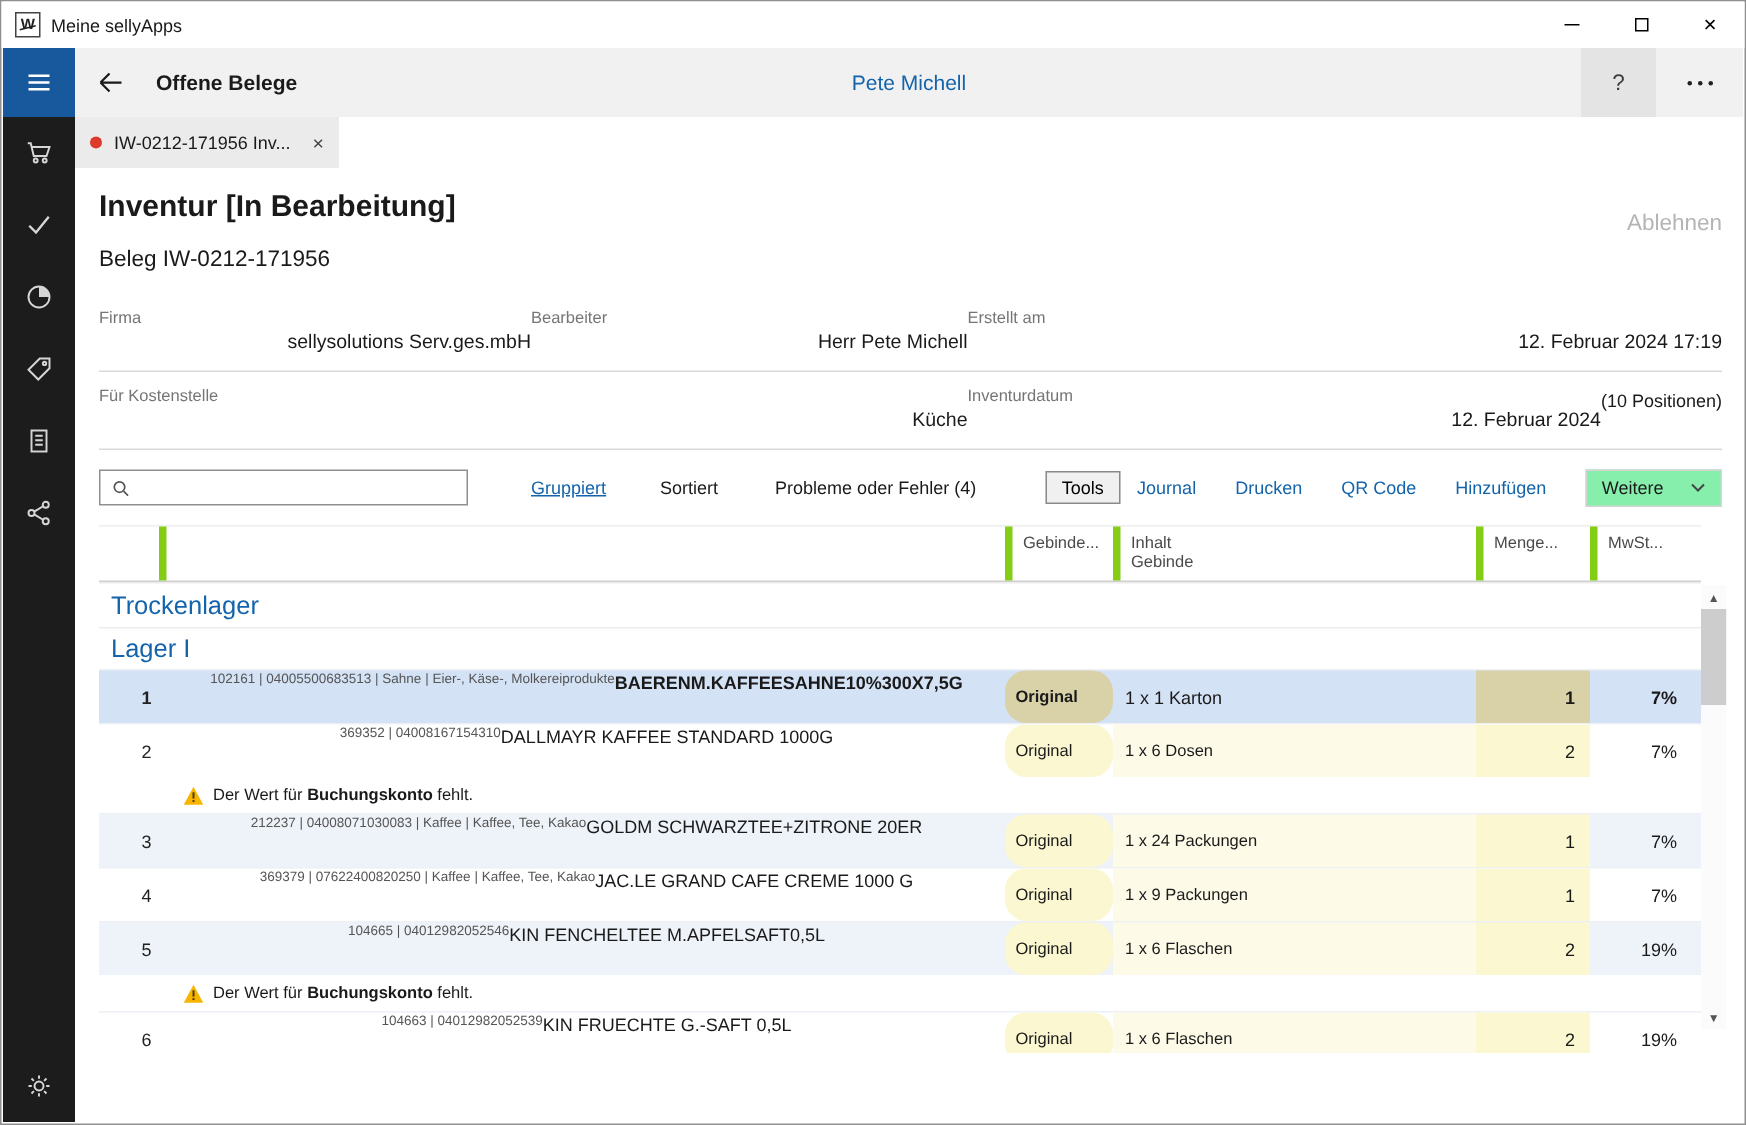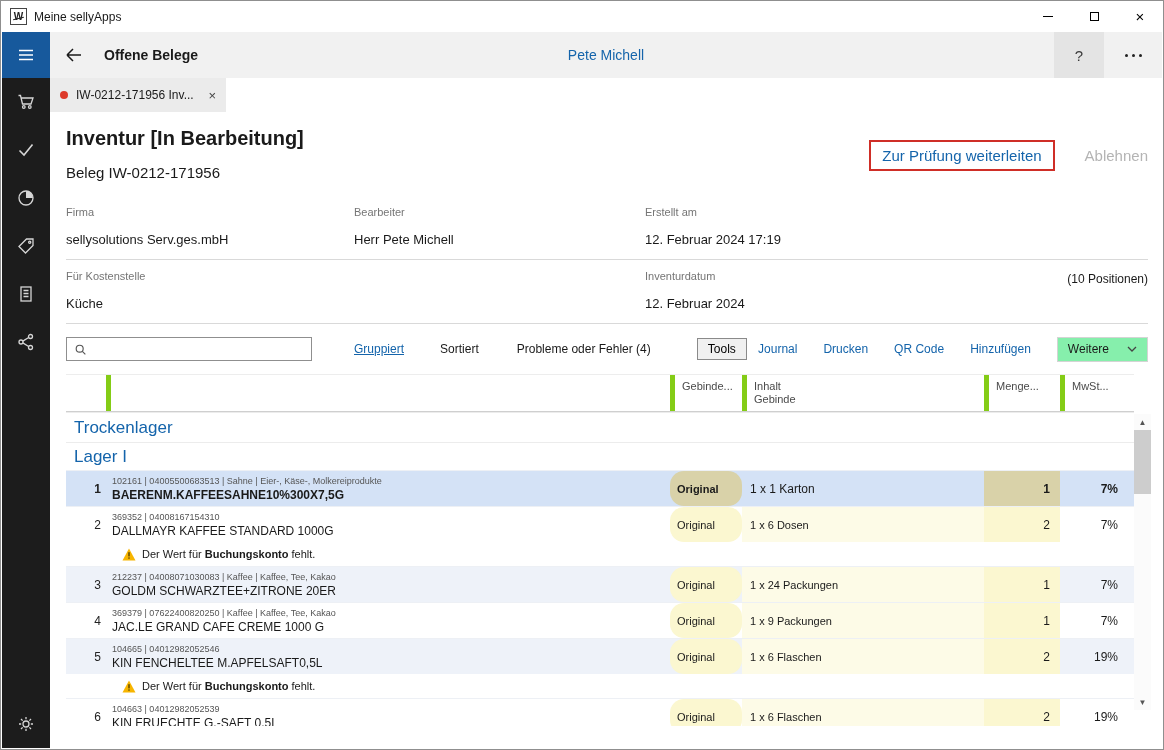--- a/index.html
+++ b/index.html
@@ -89,21 +89,21 @@
     font-size: 15px; padding: 5px 11px; background: #fff; cursor: pointer;
   }
   .reject-btn { color: #b4b4b4; font-size: 15px; }
 
   
   .fields { margin-top: 14px; margin-right: 14px; }
   .frow { display: grid; padding: 10px 0 12px 0; border-bottom: 1px solid #d9d9d9; }
   .frow1 { grid-template-columns: 288px 291px 1fr; }
   .frow2 { grid-template-columns: 579px 1fr auto; }
   .flabel { font-size: 11px; color: #757575; line-height: 13px; }
-  .fvalue { font-size: 13px; color: #1a1a1a; margin-top: 13px; line-height: 15px; }
+  .fvalue { font-size: 13px; color: #1a1a1a; margin-top: 1px; line-height: 15px; text-align: right; }
   .positions { font-size: 12px; text-align: right; padding-top: 2px; }
 
   
   .toolbar { margin-top: 12px; margin-right: 14px; display: flex; align-items: center; font-size: 12px; height: 26px; }
   .searchbox { width: 246px; height: 24px; border: 1px solid #8f8f8f; display: flex; align-items: center; background: #fff; }
   .searchbox input {
     border: none; outline: none; flex: 1; height: 100%; padding: 0 6px;
     font-family: inherit; font-size: 11px; font-style: italic; color: #333; min-width: 0;
   }
   .searchbox input::placeholder { color: #8a8a8a; font-style: italic; }
@@ -127,21 +127,21 @@
   .th.first { border-left: none; }
   .t-group { height: 30px; display: flex; align-items: center; padding-left: 8px; border-top: 1px solid #ececec; width: 1068px; background: #fff; }
   .t-group + .t-group { height: 28px; }
   .t-group-label { color: var(--accent-blue); font-size: 17px; }
   .t-row { height: 36px; border-top: 1px solid #edf0f5; background: #fff; }
   .t-row.stripe { background: var(--stripe-blue); }
   .t-row.sel { background: var(--selection-blue); }
   .c { display: flex; align-items: center; overflow: hidden; }
   .c.num { justify-content: flex-end; padding-right: 5px; font-size: 12px; color: #222; }
   .sel .c.num { font-weight: bold; }
-  .c.main { flex-direction: column; align-items: flex-start; justify-content: center; padding-left: 6px; }
+  .c.main { flex-direction: row; align-items: flex-start; justify-content: center; padding-left: 6px; }
   .meta { font-size: 9px; color: #555; line-height: 11px; white-space: nowrap; }
   .aname { font-size: 12px; line-height: 14px; margin-top: 1px; white-space: nowrap; }
   .sel .aname { font-weight: bold; }
   .c.geb { background: var(--cell-yellow); font-size: 11px; padding-left: 7px; border-radius: 14px; }
   .c.inh { background: var(--cell-cream); font-size: 11px; padding-left: 8px; }
   .c.men { background: var(--cell-yellow); font-size: 12px; justify-content: flex-end; padding-right: 10px; }
   .c.mw  { font-size: 12px; justify-content: flex-end; padding-right: 16px; }
   .sel .c.geb, .sel .c.men { background: var(--cell-tan); font-weight: bold; }
   .sel .c.inh { background: transparent; font-weight: normal; font-size: 12px; }
   .sel .c.mw { font-weight: bold; }
@@ -254,21 +254,20 @@
       <span class="tab-close">×</span>
     </div>
   </div>
 
   <div class="content">
 
     <div class="doc-title">Inventur [In Bearbeitung]</div>
     <div class="doc-subtitle">Beleg IW-0212-171956</div>
 
     <div class="doc-actions">
-      <button class="forward-btn">Zur Prüfung weiterleiten</button>
       <span class="reject-btn">Ablehnen</span>
     </div>
 
     <div class="fields">
       <div class="frow frow1">
         <div>
           <div class="flabel">Firma</div>
           <div class="fvalue">sellysolutions Serv.ges.mbH</div>
         </div>
         <div>

